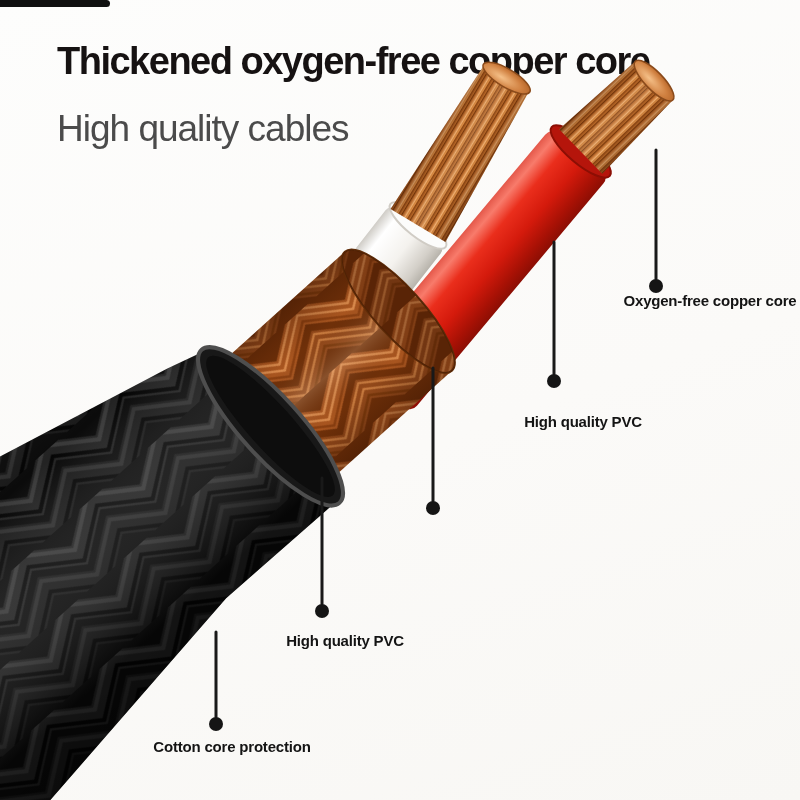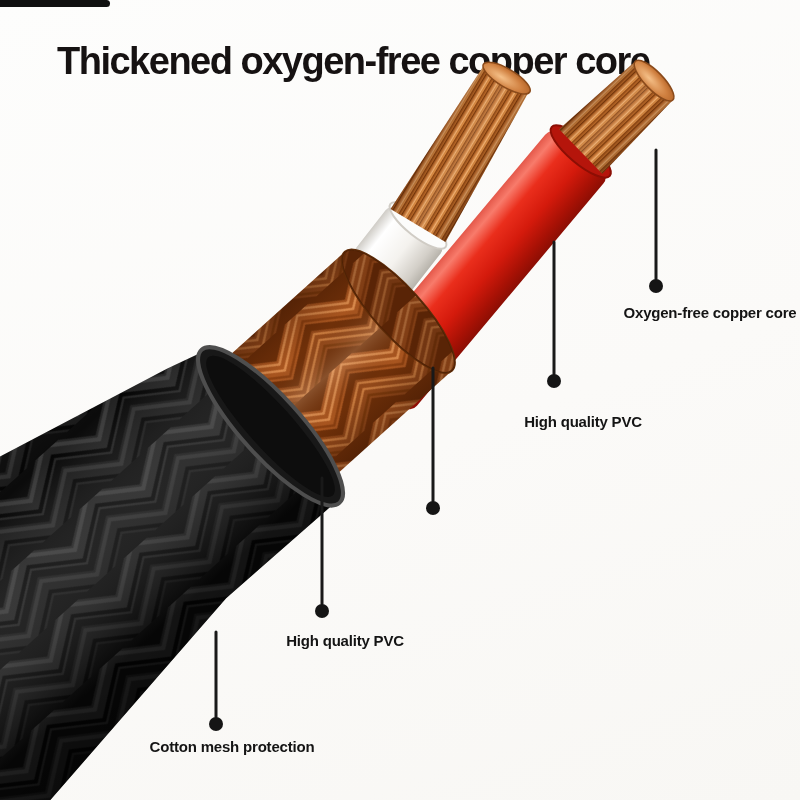--- a/index.html
+++ b/index.html
@@ -17,20 +17,21 @@
                  font-weight:bold;color:#141414;letter-spacing:-0.2px;white-space:nowrap;}
 </style>
 </head>
 <body>
 
 <div class="stage">
 
   <div class="topbar"></div>
 
   <div class="title">Thickened oxygen-free copper core</div>
+  <div class="subtitle">High quality cables</div>
 
   <svg class="cable-svg" width="800" height="800" viewBox="0 0 800 800">
     <defs>
       <linearGradient id="gWhite" x1="0" y1="0" x2="0" y2="1">
         <stop offset="0" stop-color="#cfccc6"></stop>
           <stop offset="0.18" stop-color="#ffffff"></stop>
         <stop offset="0.55" stop-color="#f4f2ee"></stop>
           <stop offset="0.85" stop-color="#d3cfc8"></stop>
         <stop offset="1" stop-color="#b7b3ab"></stop>
       </linearGradient>
@@ -134,18 +135,18 @@
     </g>
     <g fill="#151515">
       <circle cx="656" cy="286" r="7"></circle>
       <circle cx="554" cy="381" r="7"></circle>
       <circle cx="433" cy="508" r="7"></circle>
       <circle cx="322" cy="611" r="7"></circle>
       <circle cx="216" cy="724" r="7"></circle>
     </g>
   </svg>
 
-  <div class="callout-label" style="left:710px;top:304px;">Oxygen-free copper core</div>
+  <div class="callout-label" style="left:710px;top:292px;">Oxygen-free copper core</div>
   <div class="callout-label" style="left:583px;top:413px;">High quality PVC</div>
   <div class="callout-label" style="left:345px;top:632px;">High quality PVC</div>
-  <div class="callout-label" style="left:232px;top:738px;">Cotton mesh protection</div>
+  <div class="callout-label" style="left:232px;top:738px;">Cotton core protection</div>
 
 </div>
 
 </body></html>

